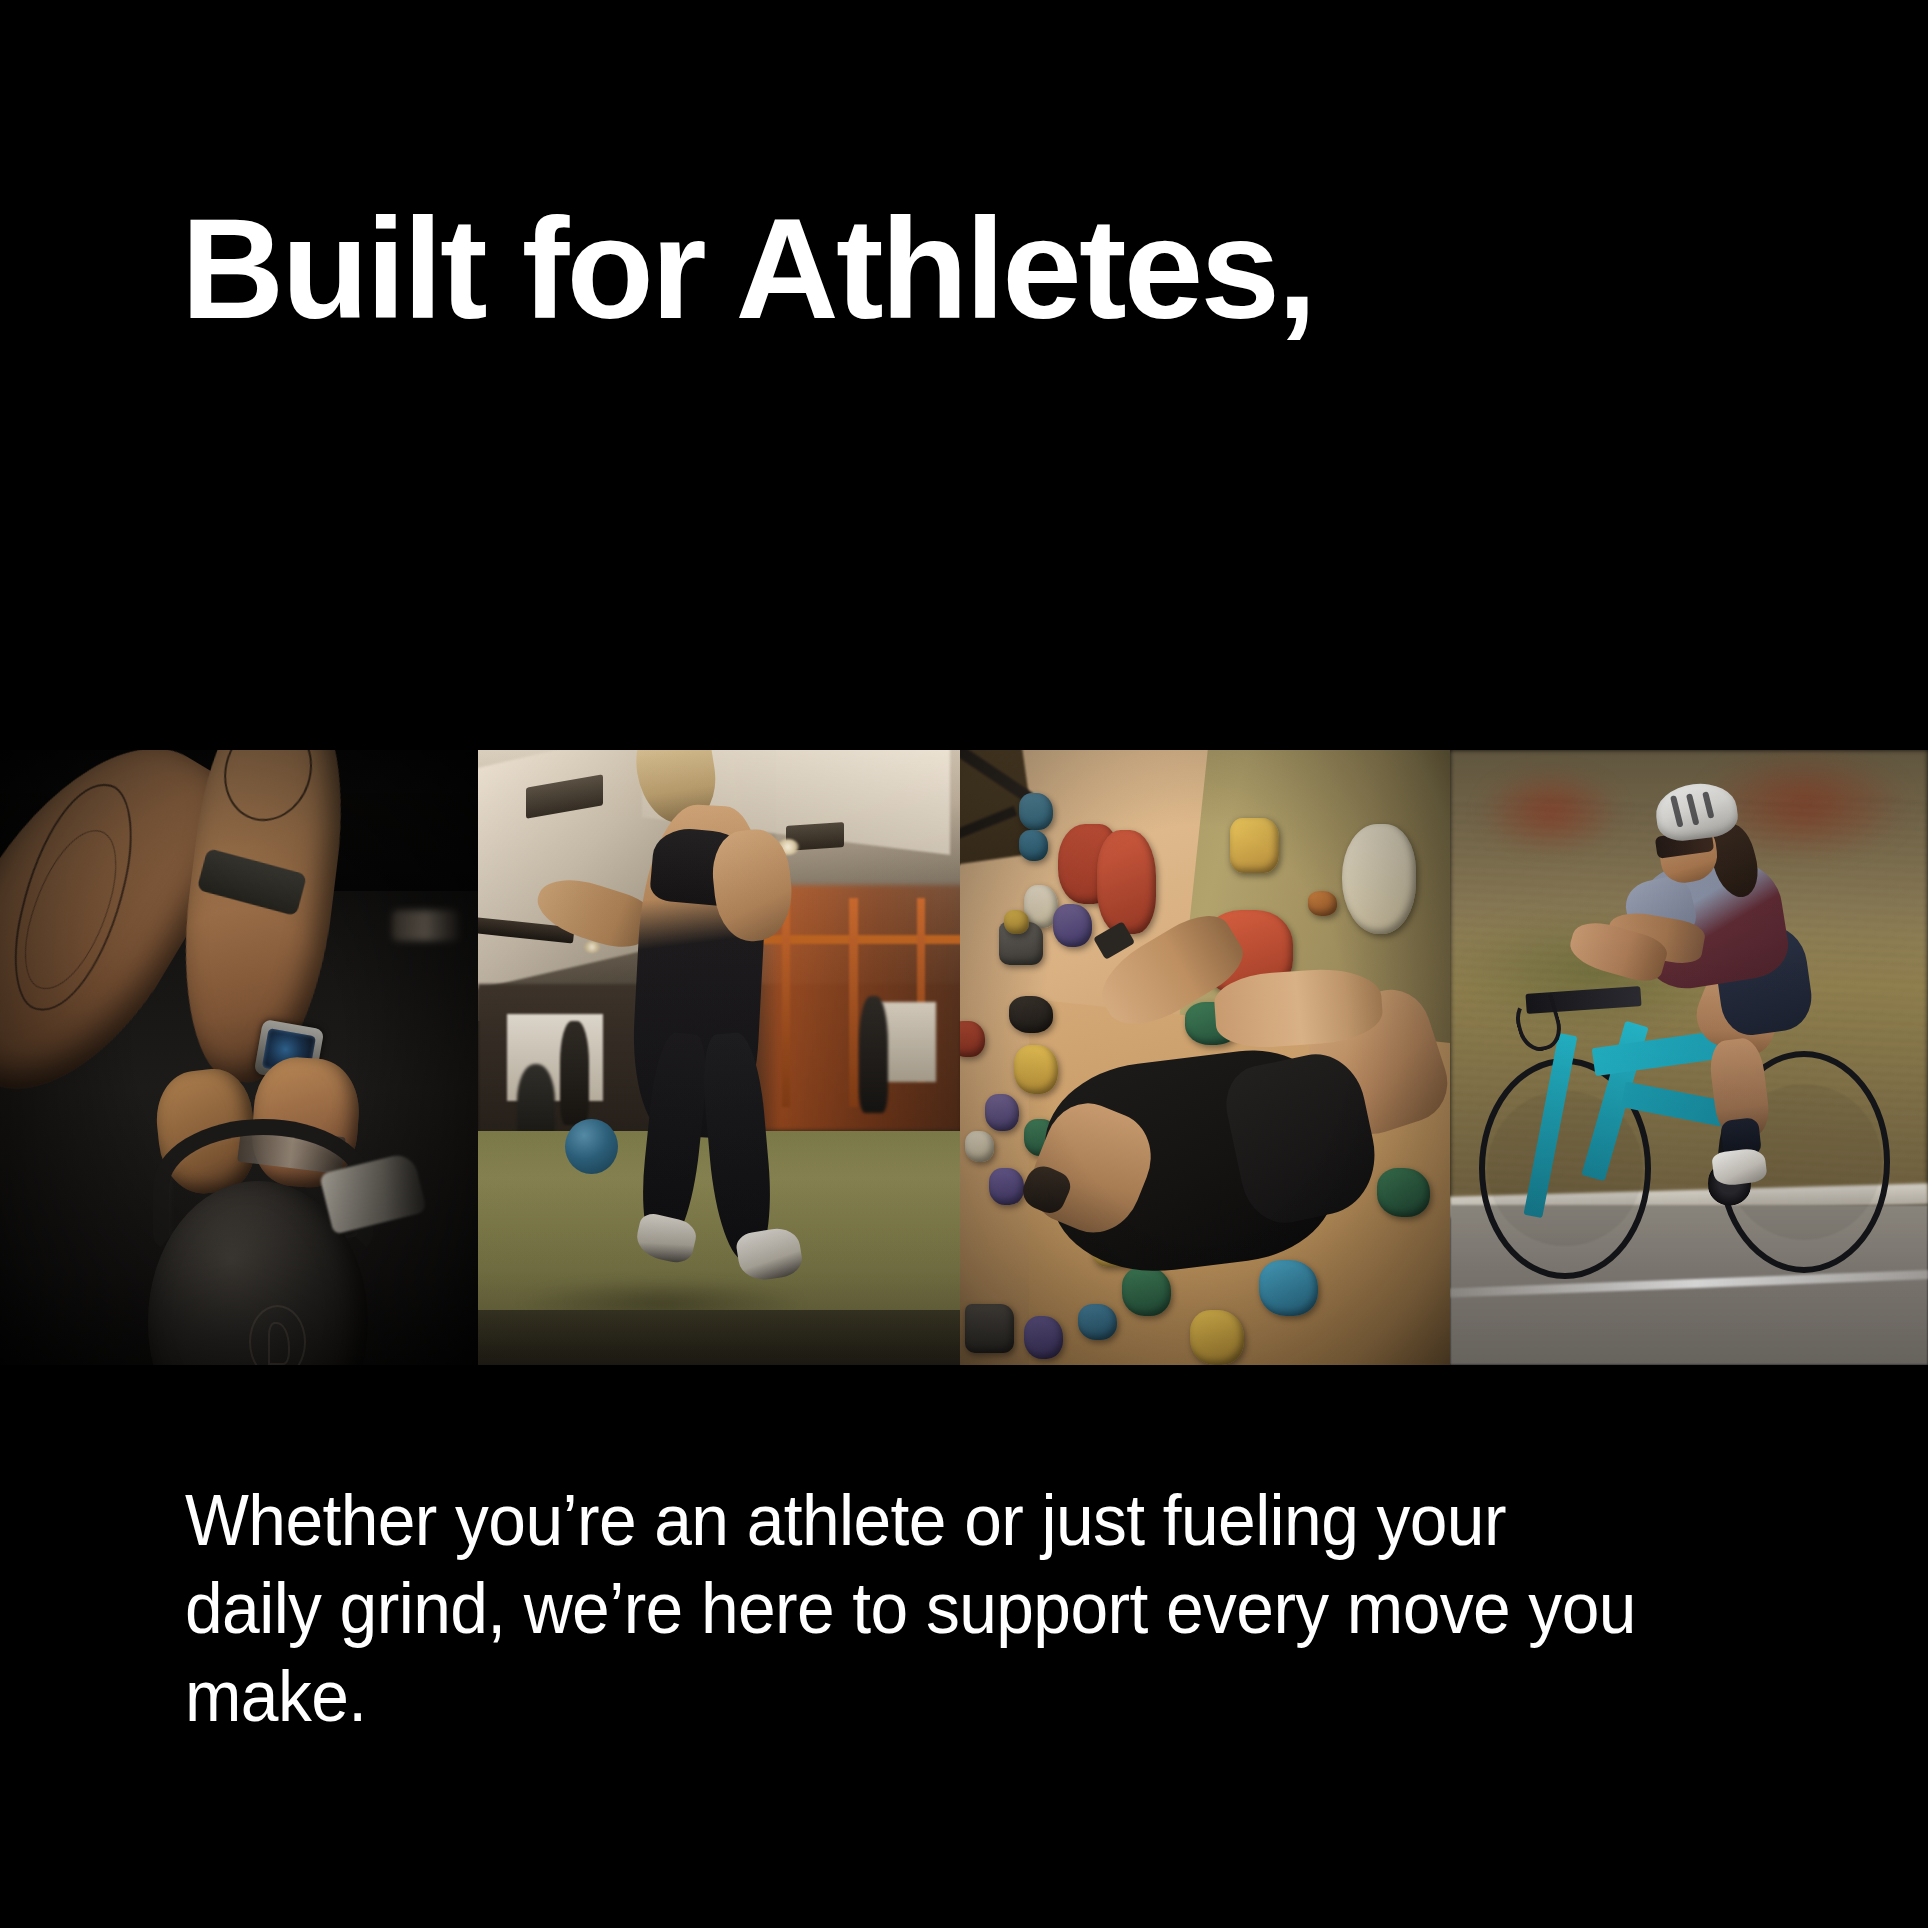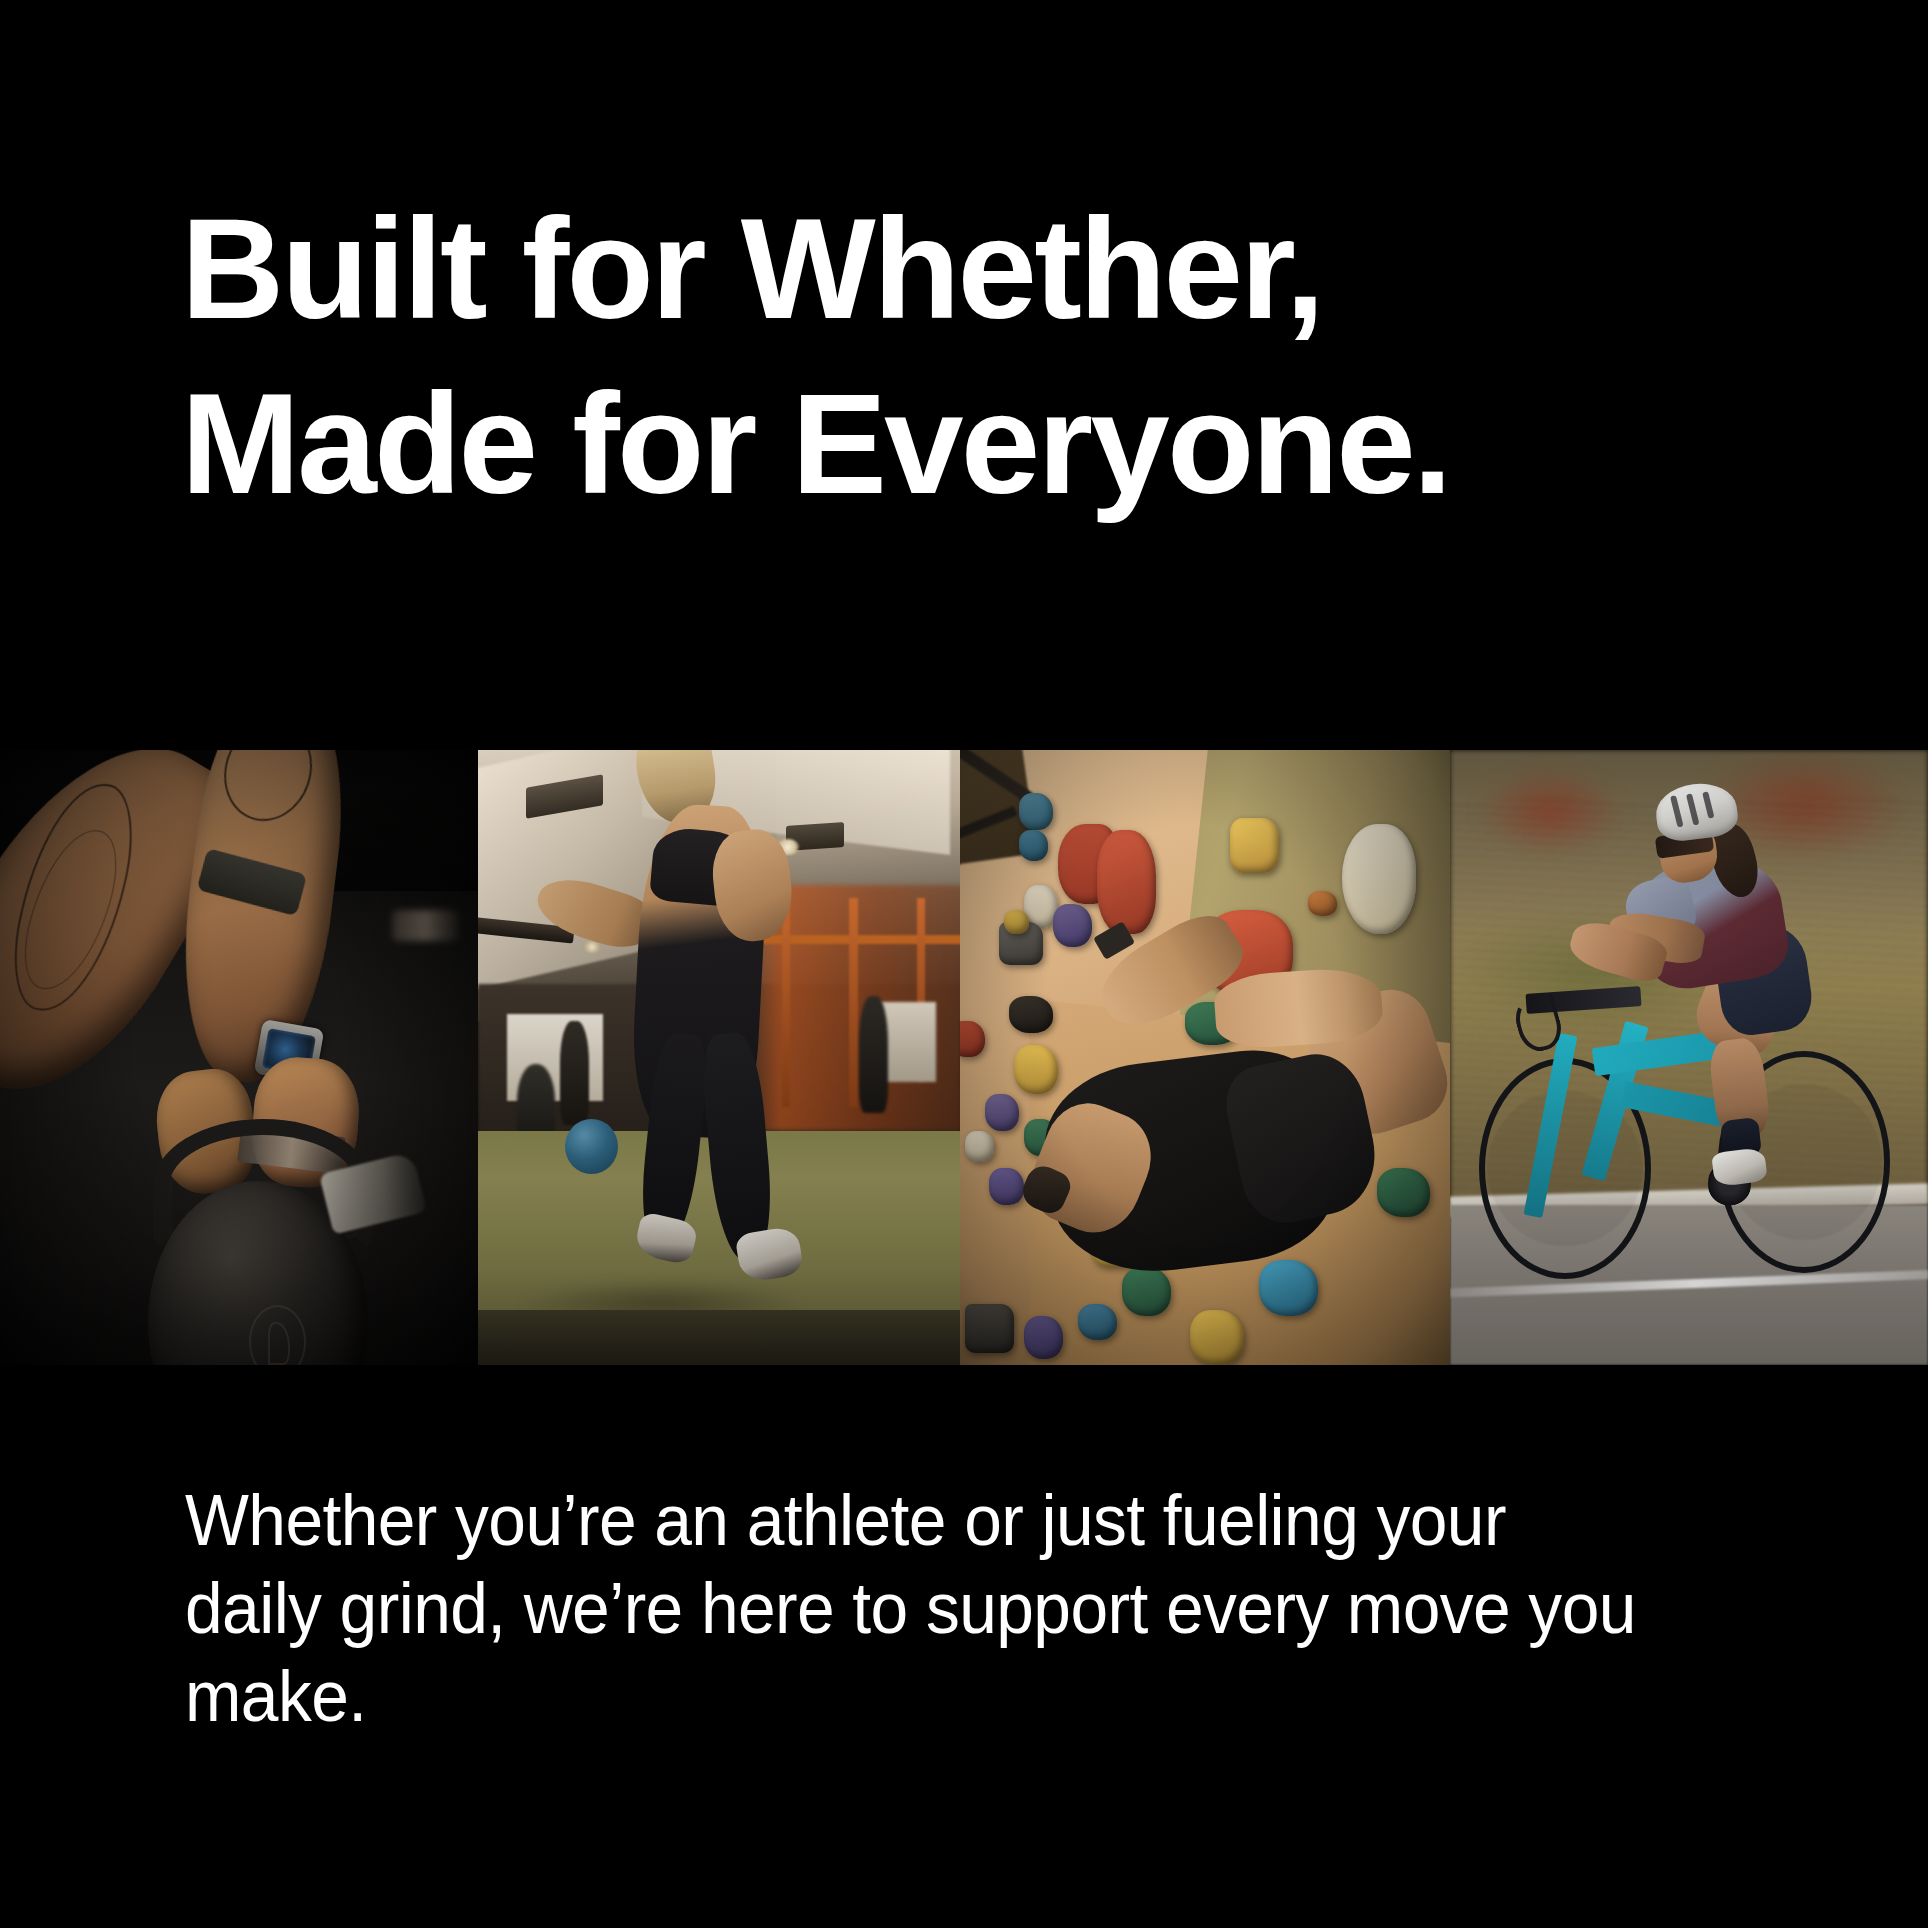--- a/index.html
+++ b/index.html
@@ -627,22 +627,21 @@
     transform-origin:left top;
   }
   .bodycopy .bc-line { display:block; white-space:nowrap; }
 </style>
 </head>
 <body>
 
 <div id="page">
 
   <h1 class="headline">
-    <span class="hl-line">Built for Whether,</span>
-    <span class="hl-line">Made for Everyone.</span>
+    <span class="hl-line">Built for Athletes,</span>
   </h1>
 
   <div class="strip">
 
     <div class="panel p1">
       <div class="scene">
         <div class="floor"></div>
         <div class="wallband"></div>
         <div class="hilite"></div>
         <div class="hilite2"></div>

